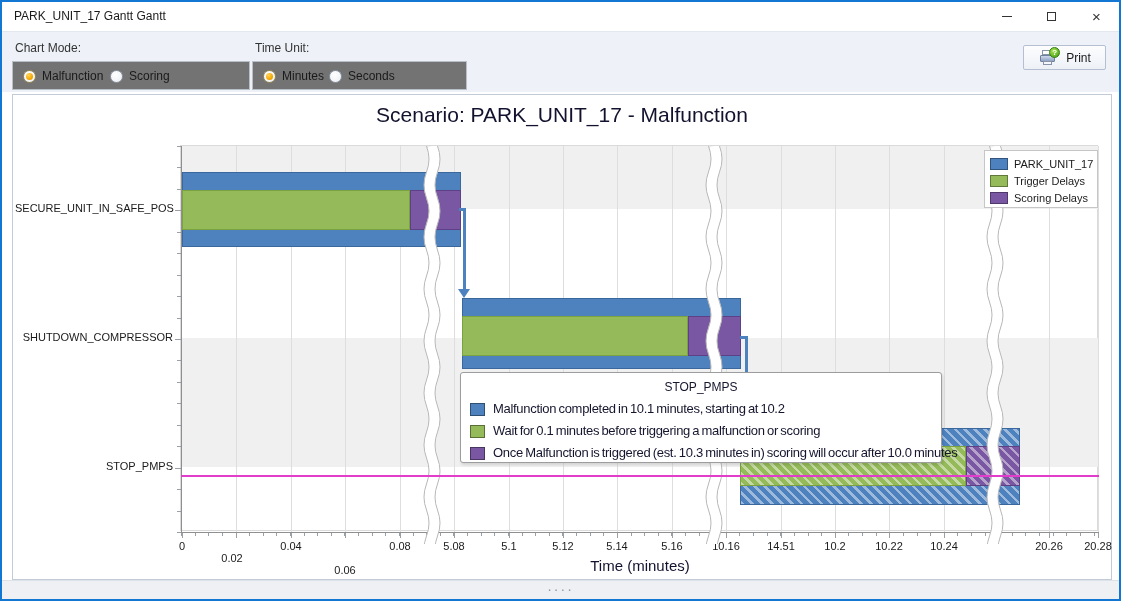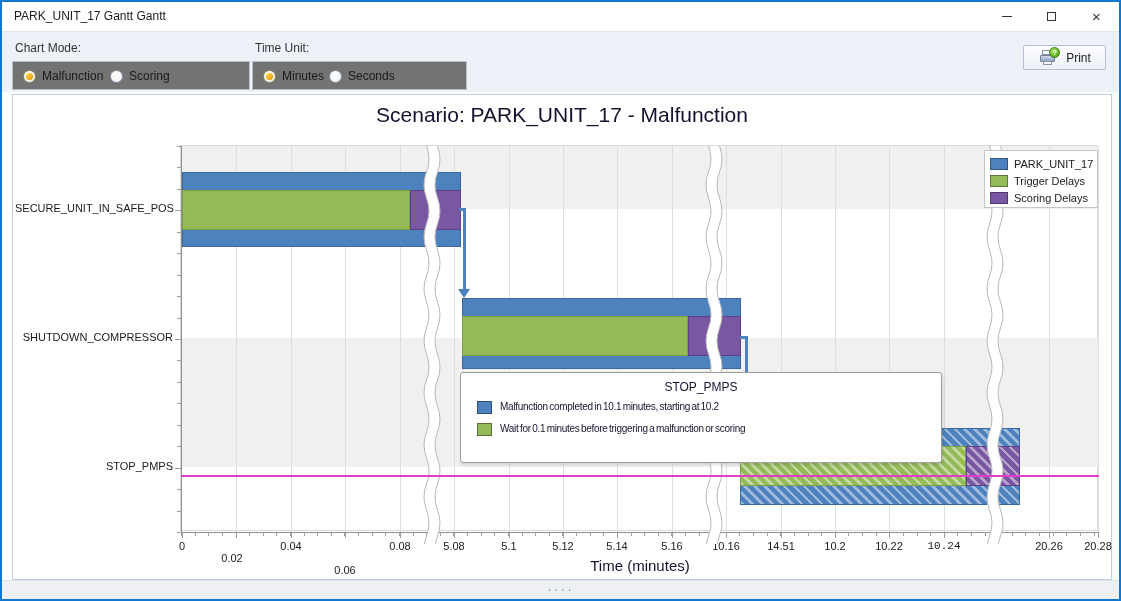--- a/index.html
+++ b/index.html
@@ -60,21 +60,21 @@
   .arrow-head{position:absolute;width:0;height:0;border-left:6px solid transparent;border-right:6px solid transparent;border-top:9px solid #4d82bf;z-index:6;}
   #breaks{position:absolute;left:0;top:0;z-index:7;pointer-events:none;}
   .marker-line{position:absolute;left:0;top:329px;width:918px;height:2px;background:#e23ccb;z-index:8;}
   
   .legend{position:absolute;left:803px;top:4px;width:114px;height:58px;background:#fff;border:1px solid #c6c6c6;z-index:9;padding:4px 0 0 5px;}
   .lg-row{display:flex;align-items:center;gap:6px;height:17px;font-size:11px;color:#1a1a1a;}
   .sw{width:18px;height:12px;border:1px solid rgba(0,0,0,.35);flex:0 0 auto;}
   
   .tooltip{position:absolute;left:279px;top:226px;width:482px;height:91px;background:#fff;border:1px solid #9d9d9d;border-radius:3px;z-index:10;box-shadow:1px 2px 3px rgba(0,0,0,.12);}
   .tt-title{position:absolute;left:0;top:7px;width:100%;text-align:center;font-size:12px;color:#15152e;}
-  .tt-row{position:absolute;left:16px;display:flex;align-items:flex-start;gap:8px;font-size:10px;letter-spacing:-0.3px;word-spacing:-1px;color:#15152e;white-space:nowrap;}
+  .tt-row{position:absolute;left:9px;display:flex;align-items:flex-end;gap:8px;font-size:13px;letter-spacing:-0.3px;word-spacing:-1px;color:#15152e;white-space:nowrap;}
   .tt-sw{width:15px;height:13px;border:1px solid rgba(0,0,0,.4);flex:0 0 auto;}
   
   .bottom-strip{position:absolute;left:0;top:578px;width:100%;height:19px;background:#eef0f4;border-top:1px solid #dde1e8;}
   .grip{position:absolute;left:50%;top:1px;transform:translateX(-50%);color:#8f98a8;font-size:14px;letter-spacing:2px;line-height:14px;}
 </style>
 </head>
 <body>
 
 <div class="window">
 
@@ -269,21 +269,21 @@
           <div class="xlabel" style="left: 192px;">0.08</div>
           <div class="xlabel" style="left: 246px;">5.08</div>
           <div class="xlabel" style="left: 301px;">5.1</div>
           <div class="xlabel" style="left: 355px;">5.12</div>
           <div class="xlabel" style="left: 409px;">5.14</div>
           <div class="xlabel" style="left: 464px;">5.16</div>
           <div class="xlabel" style="left: 518px;">10.16</div>
           <div class="xlabel" style="left: 573px;">14.51</div>
           <div class="xlabel" style="left: 627px;">10.2</div>
           <div class="xlabel" style="left: 681px;">10.22</div>
-          <div class="xlabel" style="left: 736px; font-family: Liberation Mono, monospace;">10.24</div>
+          <div class="xlabel" style="left: 736px;">10.24</div>
           <div class="xlabel" style="left: 841px;">20.26</div>
           <div class="xlabel" style="left: 890px;">20.28</div>
         </div>
       <div id="ylabel-layer">
           <div class="ylabel" style="top: 56px;">SECURE_UNIT_IN_SAFE_POS</div>
           <div class="ylabel" style="top: 185px;">SHUTDOWN_COMPRESSOR</div>
           <div class="ylabel" style="top: 314px;">STOP_PMPS</div>
         </div>
       <div class="x-axis-title">Time (minutes)</div>
 
@@ -338,20 +338,24 @@
       <div class="tooltip">
         <div class="tt-title">STOP_PMPS</div>
         <div class="tt-row" style="top:28px">
           <span class="tt-sw" style="background-color: rgb(77, 130, 191);"></span>
           <span>Malfunction completed in 10.1 minutes, starting at 10.2</span>
         </div>
         <div class="tt-row" style="top:50px">
           <span class="tt-sw" style="background-color: rgb(148, 186, 89);"></span>
           <span>Wait for 0.1 minutes before triggering a malfunction or scoring</span>
         </div>
+        <div class="tt-row" style="top:72px">
+          <span class="tt-sw" style="background-color: rgb(122, 87, 163);"></span>
+          <span>Once Malfunction is triggered (est. 10.3 minutes in) scoring will occur after 10.0 minutes</span>
+        </div>
       </div>
     </div>
   </div>
 
   <div class="bottom-strip">
     <span class="grip">····</span>
   </div>
 </div>
 
 </body></html>

